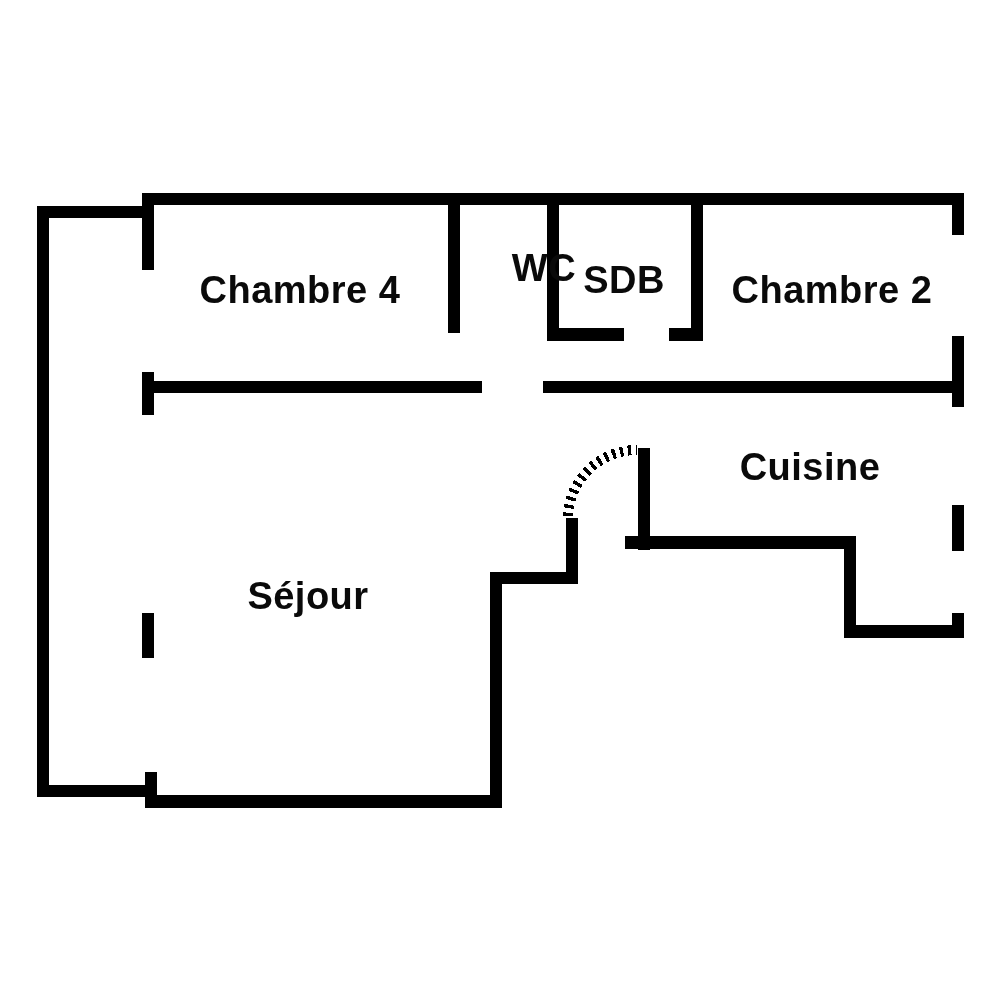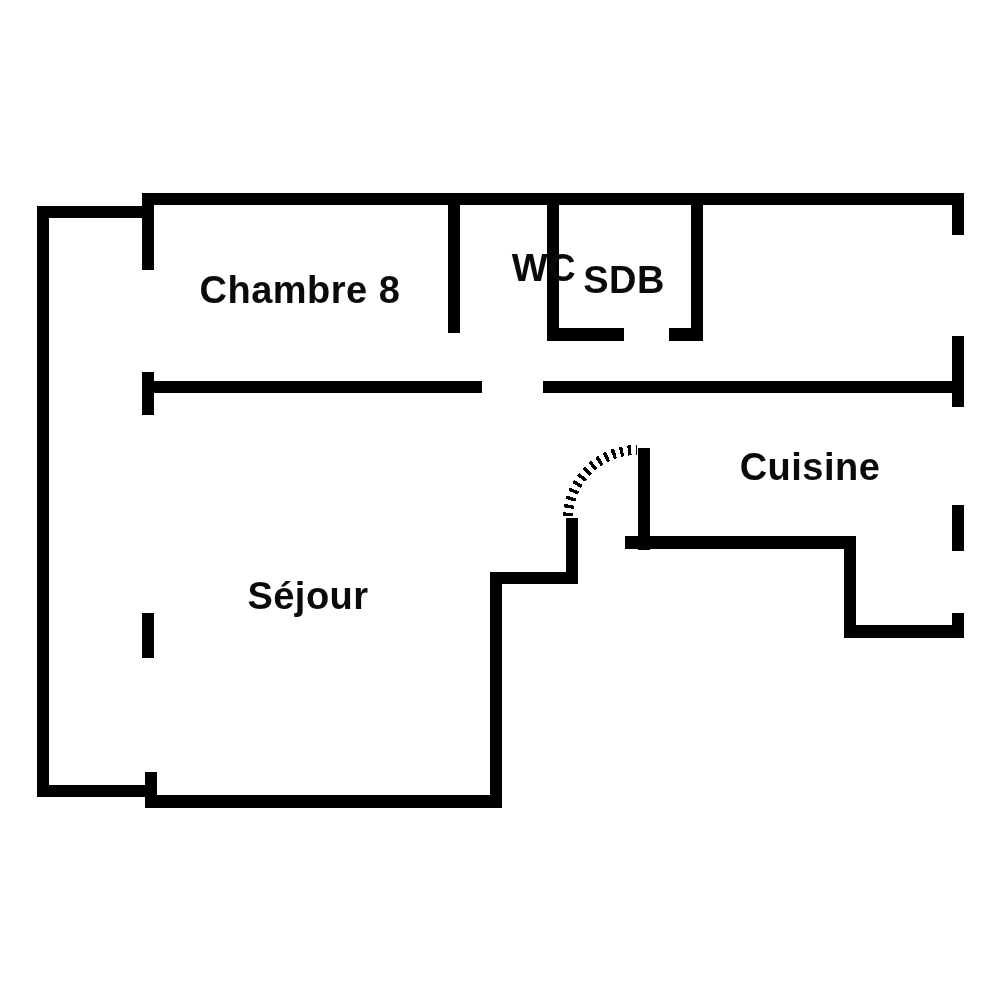--- a/index.html
+++ b/index.html
@@ -75,24 +75,25 @@
     <rect class="wall" x="547" y="205" width="12" height="136"></rect>
     <rect class="wall" x="547" y="328" width="77" height="13"></rect>
     <rect class="wall" x="669" y="328" width="34" height="13"></rect>
     <rect class="wall" x="691" y="205" width="12" height="136"></rect>
 
     <rect class="wall" x="566" y="518" width="12" height="66"></rect>
     <path class="door-arc" d="M 568 516 A 69 69 0 0 1 637 450"></path>
     <rect class="wall" x="638" y="448" width="12" height="102"></rect>
   </svg>
 
-  <div class="room-label" style="left:300px; top:290px;">Chambre 8</div>
+  <div class="room-label" style="left:300px; top:290px;">Chambre 4</div>
 
   <div class="room-label" style="left:507px; top:268px;margin-left:37px;">WC</div>
 
   <div class="room-label" style="left:624px; top:280px;">SDB</div>
 
+  <div class="room-label" style="left:832px; top:290px;">Chambre 2</div>
 
   <div class="room-label" style="left:810px; top:467px;">Cuisine</div>
 
   <div class="room-label" style="left:308px; top:586px;margin-top:10px;">Séjour</div>
 
 </div>
 
 </body></html>

